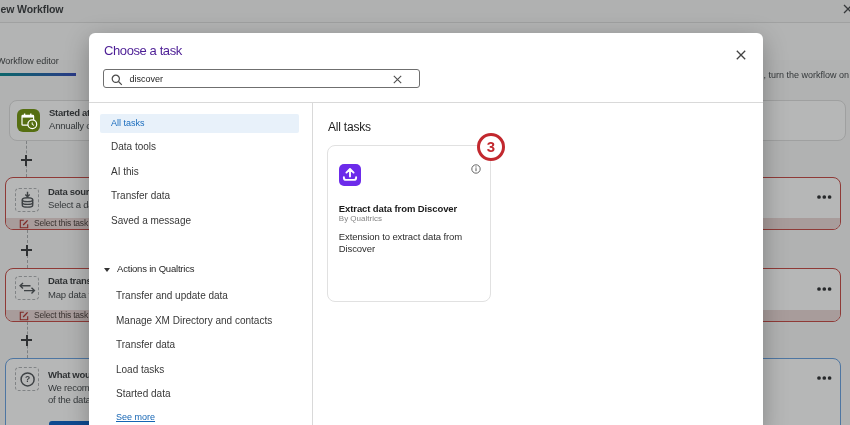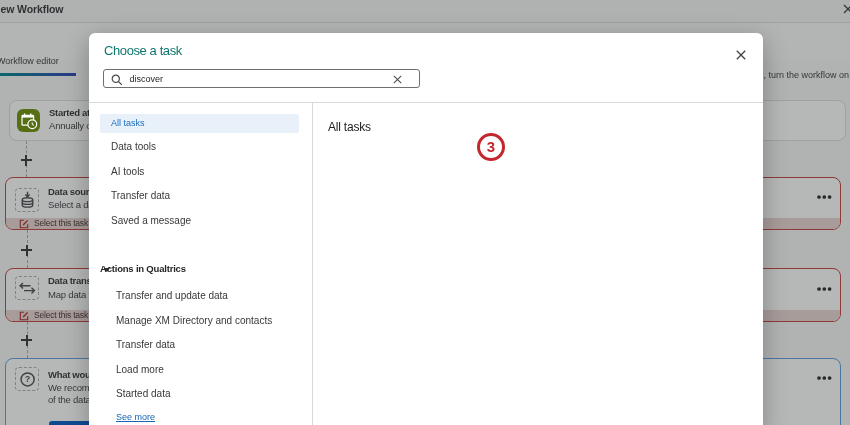--- a/index.html
+++ b/index.html
@@ -21,30 +21,30 @@
 .strip{position:absolute;left:0;right:0;bottom:0;height:11.5px;background:#a89c9b;color:#393230;font-size:8.5px;line-height:11.5px;white-space:nowrap;letter-spacing:-.2px}
 .dashbox{position:absolute;width:24px;height:24px;border:1px dashed #808385;border-radius:4px}
 .dotsvg{position:absolute}
 .conn{position:absolute;width:1px;border-left:1px dashed #7d8082}
 .plus{position:absolute;width:11px;height:11px}
 .plus:before{content:"";position:absolute;left:0;top:4.6px;width:11px;height:1.8px;background:#2f3133}
 .plus:after{content:"";position:absolute;left:4.6px;top:0;width:1.8px;height:11px;background:#2f3133}
 #btn4{position:absolute;left:43px;top:62px;width:110px;height:22px;background:#0e4a90;border-radius:3px}
 
 #modal{position:absolute;left:89px;top:33px;width:674px;height:400px;background:#fff;border-radius:6px;box-shadow:0 6px 24px rgba(0,0,0,.28)}
-#mtitle{position:absolute;left:15px;top:10px;font-size:13px;color:#0f766e;letter-spacing:-.4px}
+#mtitle{position:absolute;left:15px;top:10px;font-size:13px;color:#4c1d95;letter-spacing:-.4px}
 #mclose{position:absolute;left:647px;top:17px}
 #search{position:absolute;left:14px;top:36px;width:317px;height:19px;border:1px solid #6f6f6f;border-radius:3px;background:#fff}
 #stext{position:absolute;left:25.5px;top:0;line-height:18px;font-size:9px;color:#1e1e1e}
 #hdiv{position:absolute;left:0;top:69px;width:674px;height:1px;background:#d9d9d9}
 #vdiv{position:absolute;left:223px;top:70px;width:1px;height:330px;background:#d9d9d9}
 .li{position:absolute;left:22px;height:19px;line-height:19px;font-size:10px;color:#383838;white-space:nowrap}
 #sel{position:absolute;left:11px;top:80.5px;width:199px;height:19.5px;background:#e8f1fa;border-radius:2px;line-height:19.5px;font-size:9px;color:#1a6cbd;padding-left:11px}
 .li2{left:27px}
-#actions{position:absolute;left:11px;height:19px;line-height:19px;font-size:9.5px;font-weight:700;color:#262626;white-space:nowrap;letter-spacing:-.2px}
+#actions{position:absolute;left:28px;height:19px;line-height:19px;font-size:9.5px;font-weight:400;color:#262626;white-space:nowrap;letter-spacing:-.2px}
 #caret{position:absolute;left:14.5px;top:235px;width:0;height:0;border-left:3.5px solid transparent;border-right:3.5px solid transparent;border-top:4.5px solid #333}
 #seemore{position:absolute;left:27px;top:375px;height:19px;line-height:19px;font-size:9px;color:#1565b4;text-decoration:underline}
 #rhead{position:absolute;left:239px;top:86.5px;font-size:12px;color:#1d1d1d;letter-spacing:-.2px}
 #tcard{position:absolute;left:238px;top:112px;width:164px;height:157px;background:#fff;border:1px solid #e1e1e1;border-radius:8px}
 #picon{position:absolute;left:11px;top:18px;width:22px;height:22px;background:#6c2bea;border-radius:5px}
 #tctitle{position:absolute;left:10.8px;top:57px;font-size:9.5px;font-weight:700;color:#1a1a1a;white-space:nowrap;letter-spacing:-.1px}
 #tcby{position:absolute;left:10.8px;top:68px;font-size:8px;color:#858585}
 #tcdesc{position:absolute;left:10.8px;top:84.5px;font-size:9.5px;line-height:12px;color:#2c2c2c;letter-spacing:-.1px}
 #badge{position:absolute;left:388px;top:100px;width:28px;height:28px;border:3px solid #c2282e;border-radius:50%;background:#fff;text-align:center;line-height:22px;font-size:15px;font-weight:700;color:#c2282e}
 </style></head>
@@ -166,26 +166,44 @@
       </svg>
     <div id="stext">discover</div>
     <svg style="position:absolute;right:17px;top:4.5px" width="9" height="9" viewBox="0 0 9 9">
         <path d="M0.8,0.8 L8.2,8.2 M8.2,0.8 L0.8,8.2" stroke="#4f4f4f" stroke-width="1.1"></path>
       </svg>
   </div>
   <div id="hdiv"></div>
   <div id="vdiv"></div>
   <div id="sel">All tasks</div>
   <div class="li" style="top:104px">Data tools</div>
-  <div class="li" style="top:128.5px">AI tools</div>
+  <div class="li" style="top:128.5px">AI this</div>
   <div class="li" style="top:153px">Transfer data</div>
   <div class="li" style="top:177.5px">Saved a message</div>
   <div id="caret"></div>
   <div id="actions" style="top:226px">Actions in Qualtrics</div>
   <div class="li li2" style="top:277.5px">Manage XM Directory and contacts</div>
   <div class="li li2" style="top:253px">Transfer and update data</div>
   <div class="li li2" style="top:302px">Transfer data</div>
-  <div class="li li2" style="top:326.5px">Load more</div>
+  <div class="li li2" style="top:326.5px">Load tasks</div>
   <div class="li li2" style="top:351px">Started data</div>
   <div id="seemore">See more</div>
   <div id="rhead">All tasks</div>
+  <div id="tcard">
+    <div id="picon">
+        <svg style="position:absolute;left:0;top:0" width="22" height="22" viewBox="0 0 22 22">
+          <g stroke="#fff" stroke-width="1.9" fill="none" stroke-linecap="round" stroke-linejoin="round">
+            <path d="M11,12.6 V5.6 M7.4,8.6 L11,5 L14.6,8.6"></path>
+            <path d="M4.9,13.1 V13.9 Q4.9,15.9 7.2,15.9 H14.8 Q17.1,15.9 17.1,13.9 V13.1"></path>
+          </g>
+        </svg>
+      </div>
+    <svg style="position:absolute;left:142.8px;top:18.3px" width="10" height="10" viewBox="0 0 10 10">
+        <circle cx="5" cy="5" r="4.2" fill="none" stroke="#565656" stroke-width="0.9"></circle>
+        <path d="M5,4.2 V7.2" stroke="#565656" stroke-width="1"></path>
+        <circle cx="5" cy="2.9" r="0.6" fill="#565656"></circle>
+      </svg>
+    <div id="tctitle">Extract data from Discover</div>
+    <div id="tcby">By Qualtrics</div>
+    <div id="tcdesc">Extension to extract data from<br>Discover</div>
+  </div>
   <div id="badge">3</div>
 </div>
 
 </body></html>

